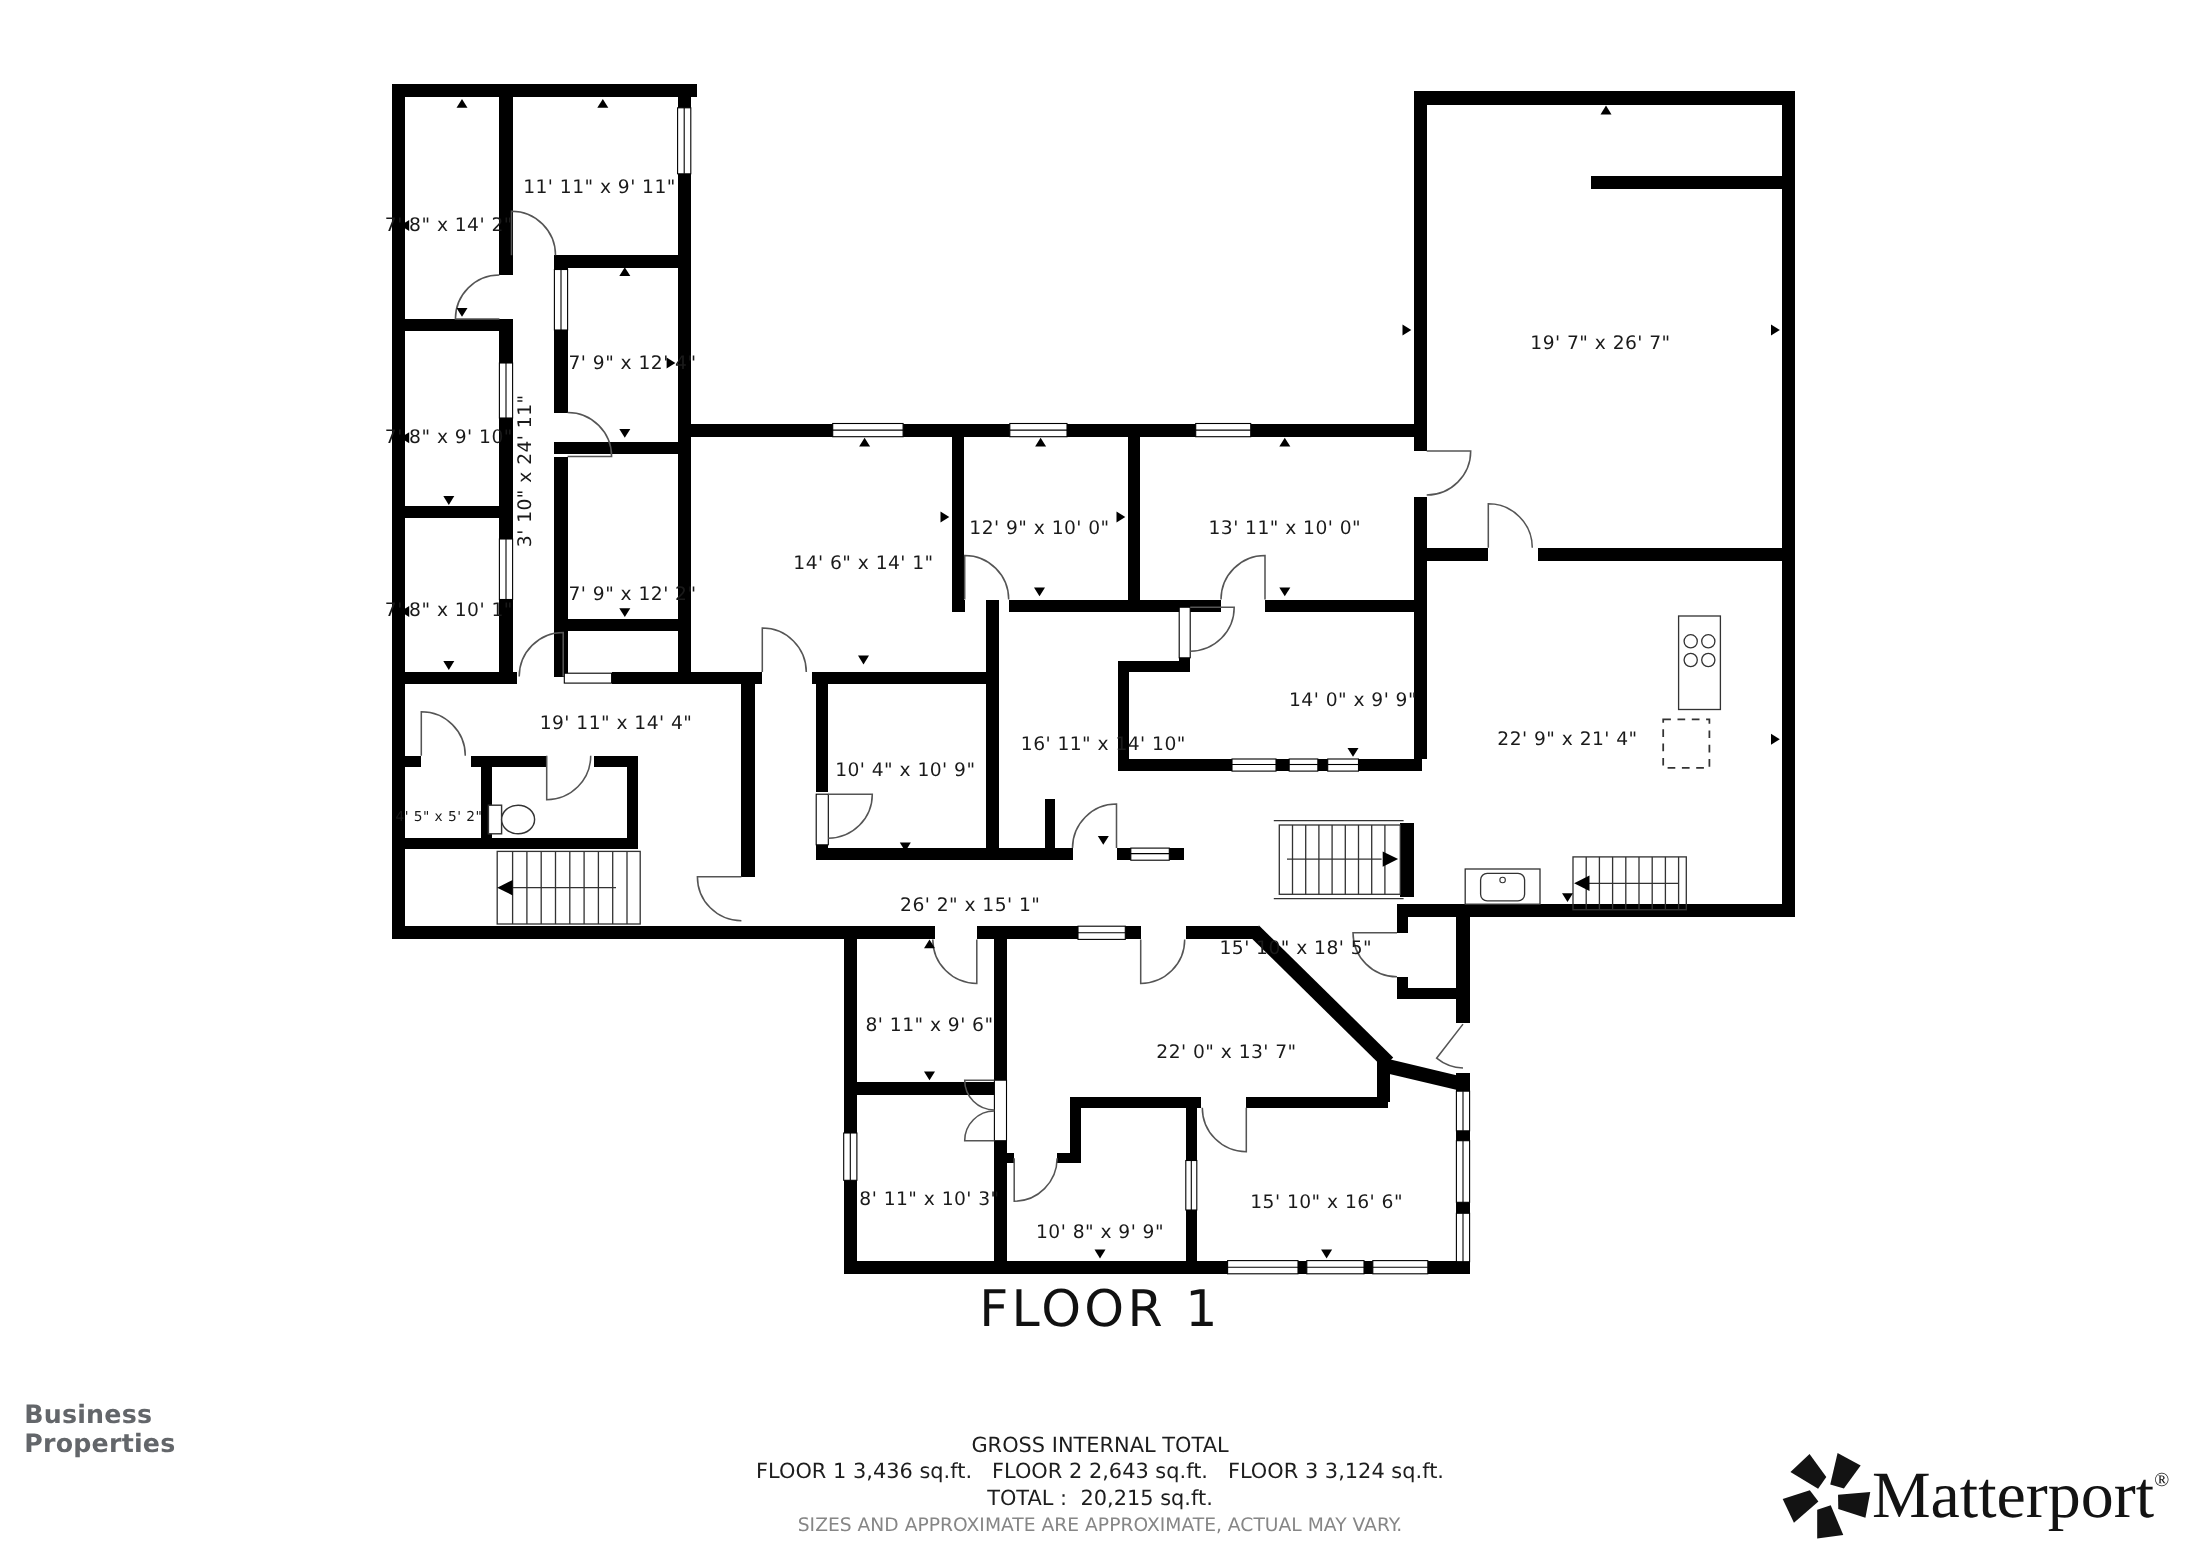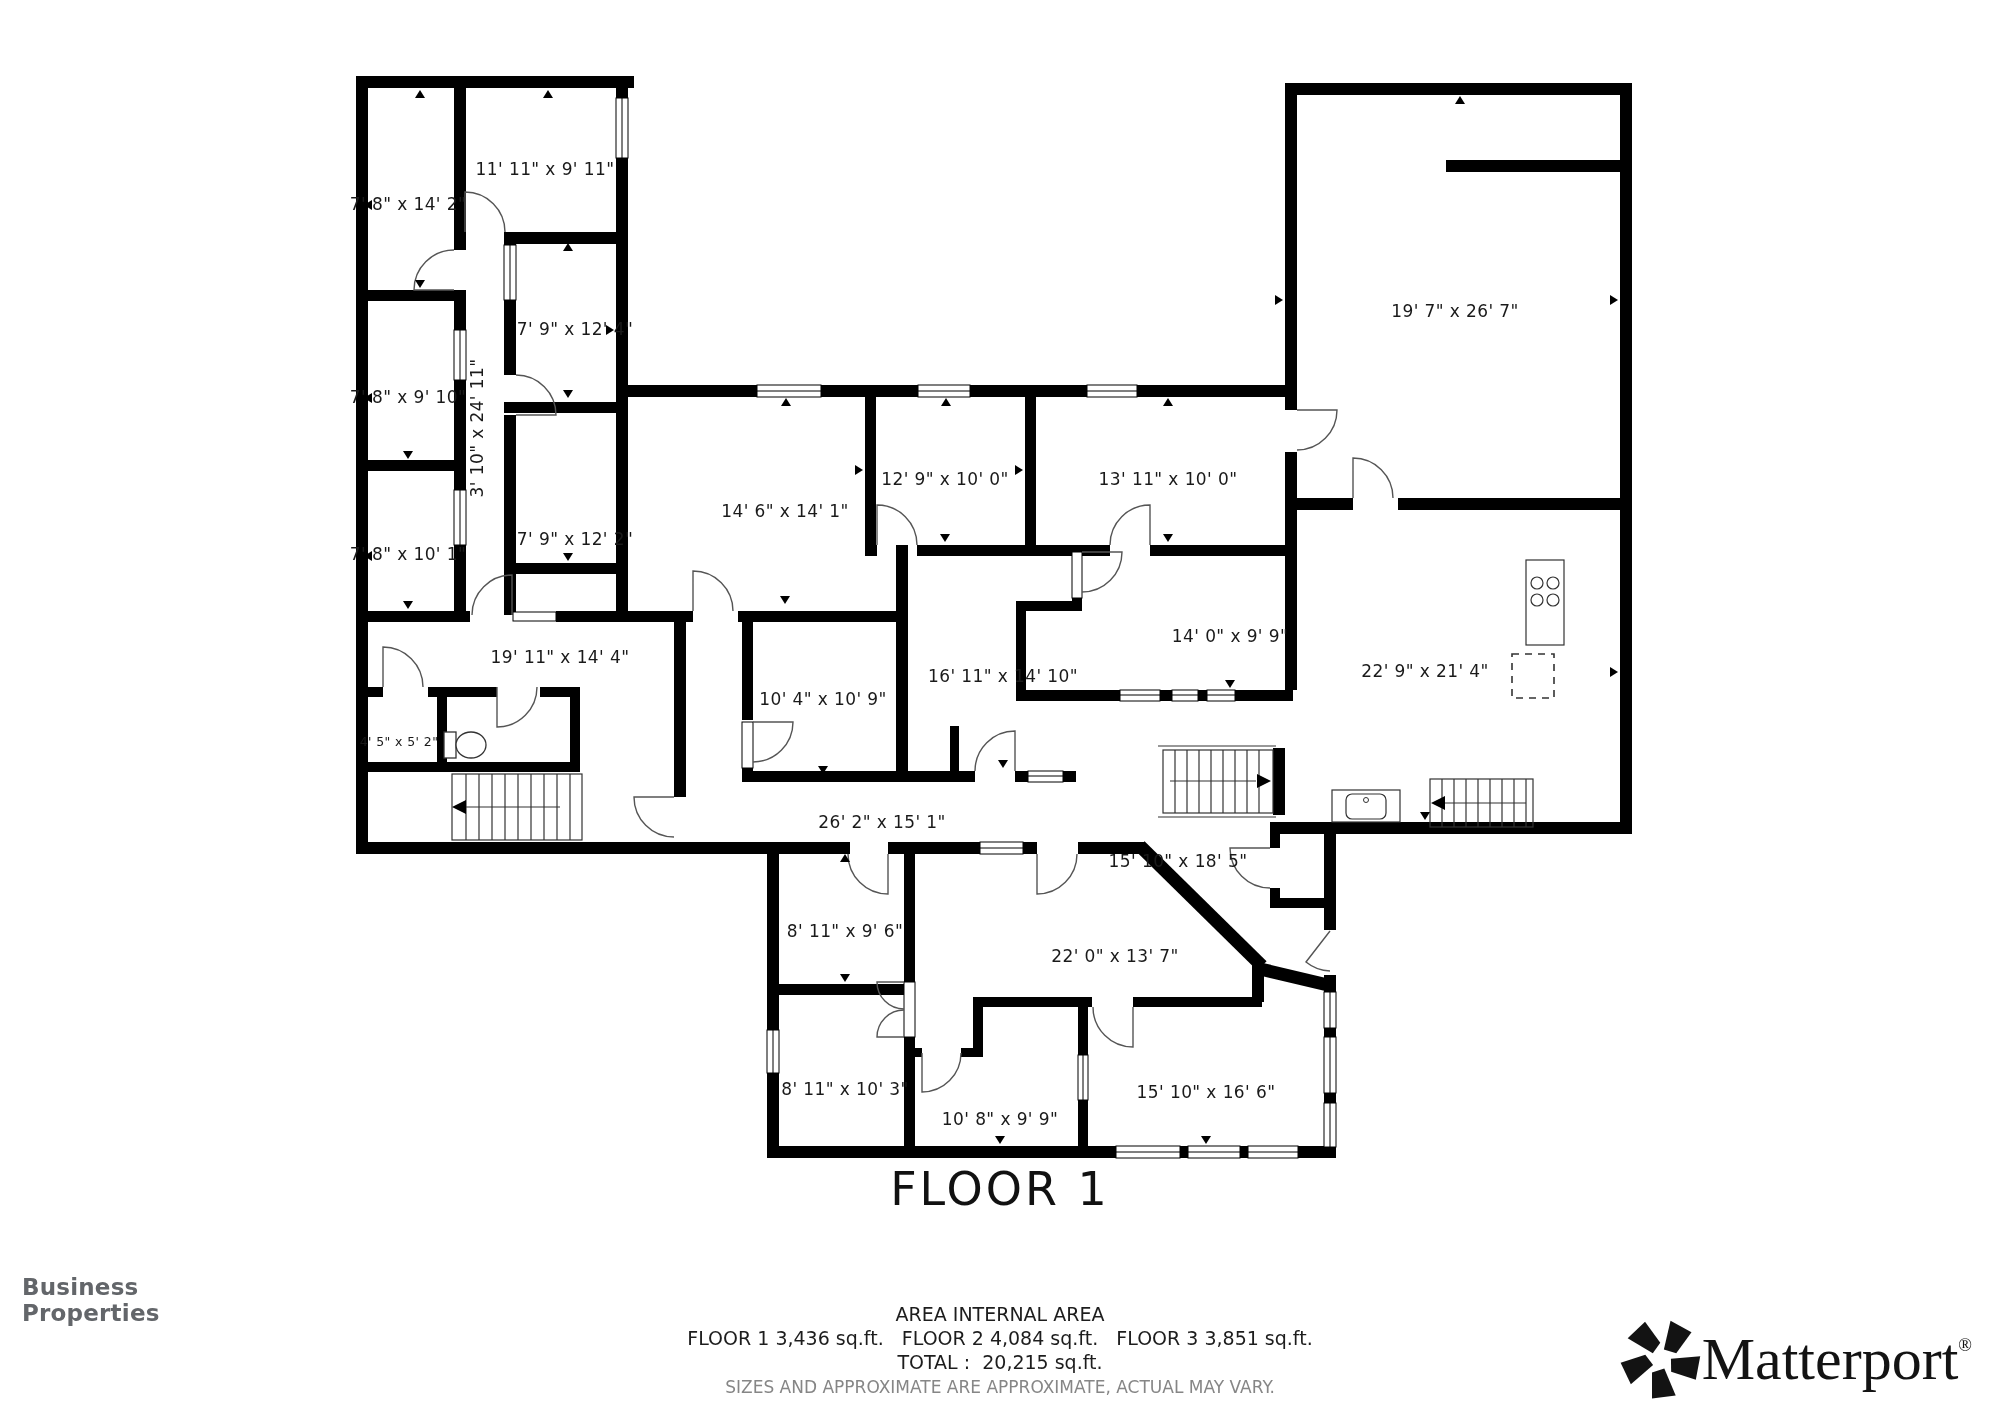--- a/index.html
+++ b/index.html
@@ -399,22 +399,22 @@
         <text x="845" y="1095" class="room-label">8' 11" x 10' 3"</text>
         <text x="1000" y="1125" class="room-label">10' 8" x 9' 9"</text>
         <text x="1206" y="1098" class="room-label">15' 10" x 16' 6"</text>
       </g>
 
   <text class="floor-caption" x="1000" y="1205">FLOOR 1</text>
 </svg>
 
 
 <div class="footer">
-  <div class="l1">AREA INTERNAL AREA</div>
-  <div class="l2">FLOOR 1 3,436 sq.ft.   FLOOR 2 4,084 sq.ft.   FLOOR 3 3,851 sq.ft.</div>
+  <div class="l1">GROSS INTERNAL TOTAL</div>
+  <div class="l2">FLOOR 1 3,436 sq.ft.   FLOOR 2 2,643 sq.ft.   FLOOR 3 3,124 sq.ft.</div>
   <div class="l3">TOTAL :  20,215 sq.ft.</div>
   <div class="l4">SIZES AND APPROXIMATE ARE APPROXIMATE, ACTUAL MAY VARY.</div>
 </div>
 
 
 <div class="nai">
   <div class="nai-sub">Business Properties</div>
 </div>
 
 

